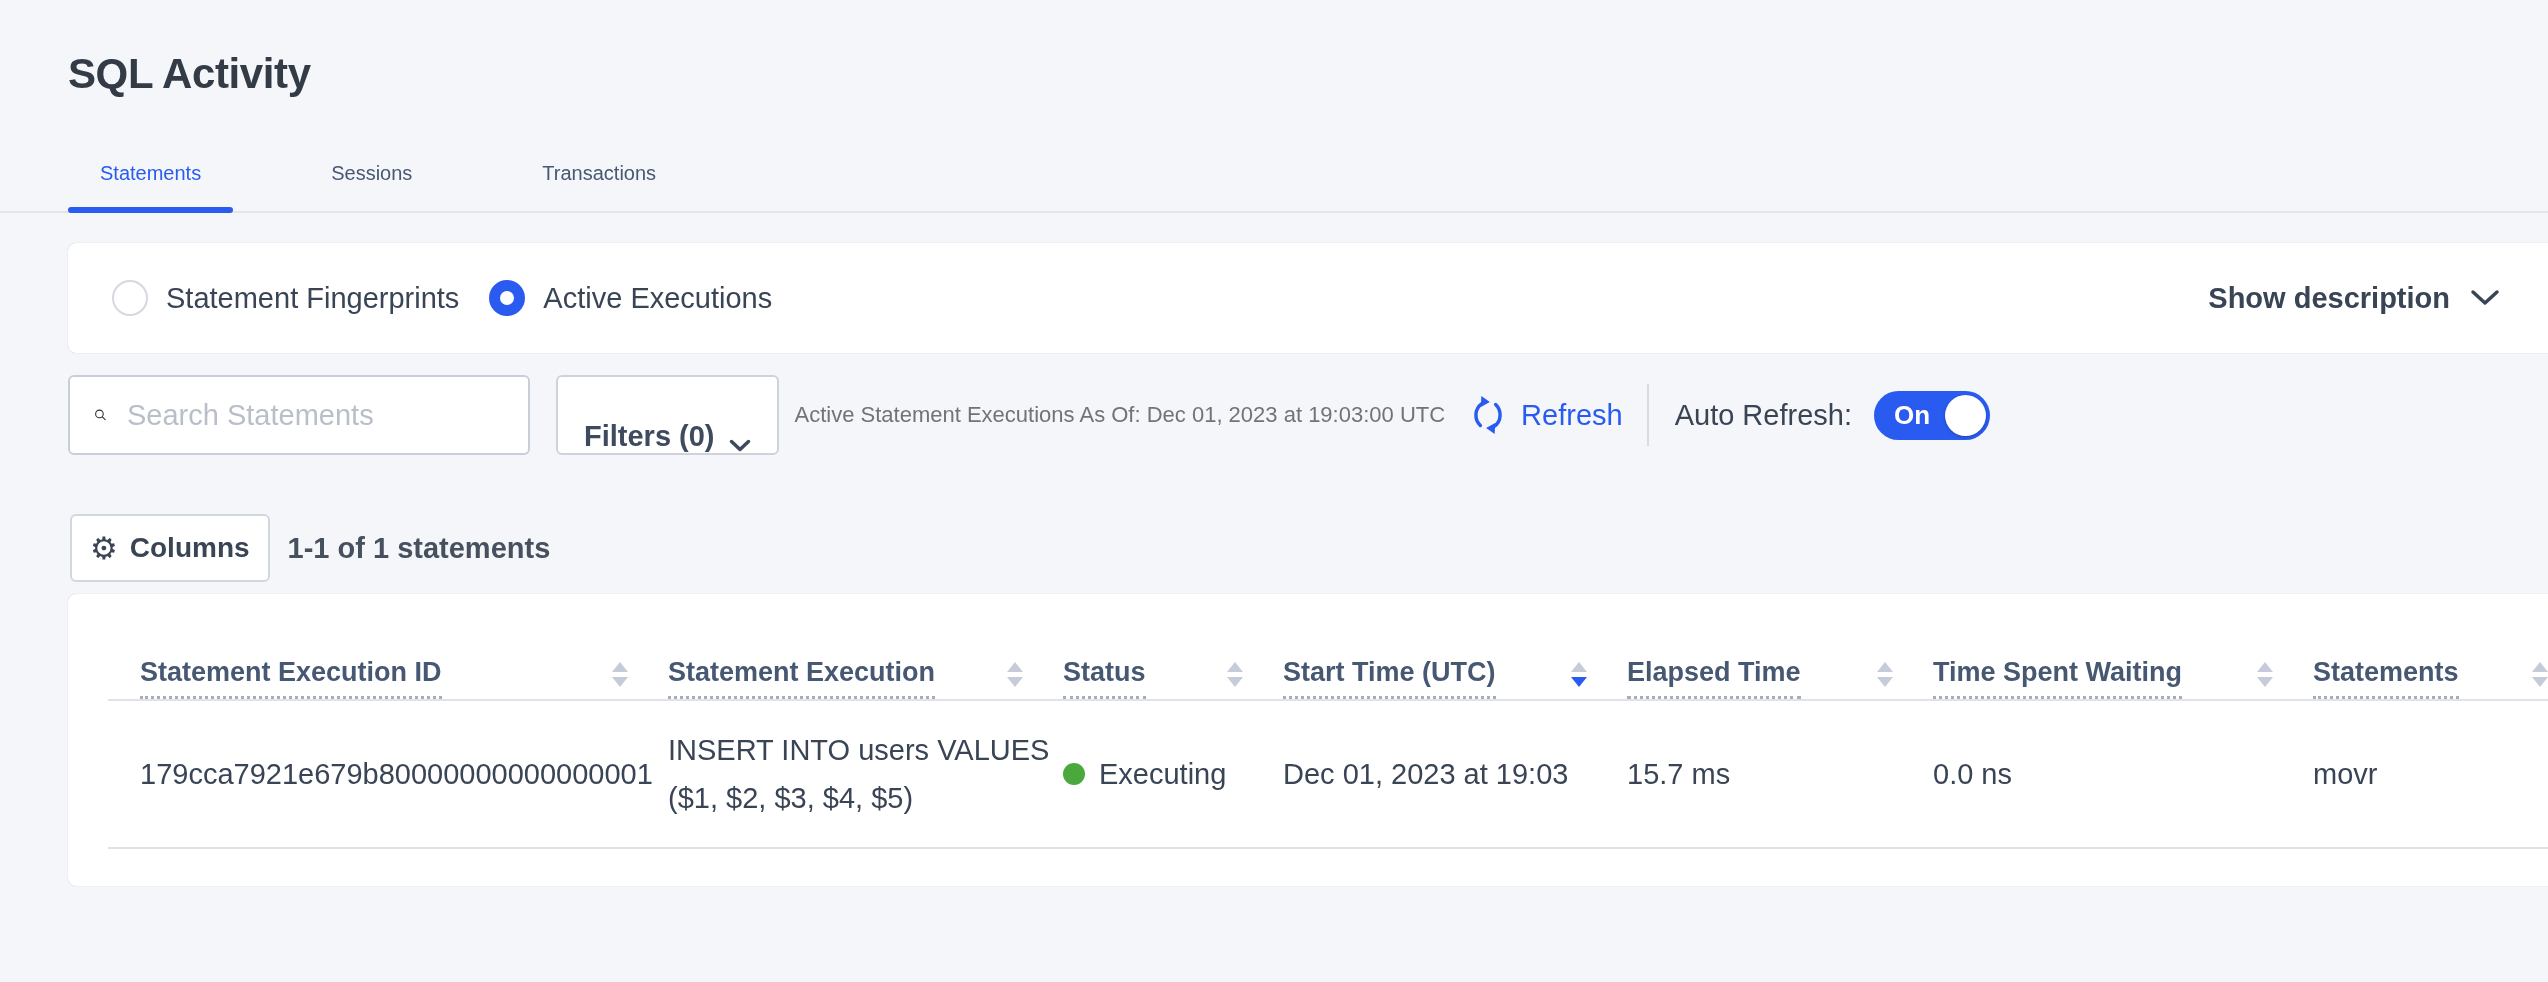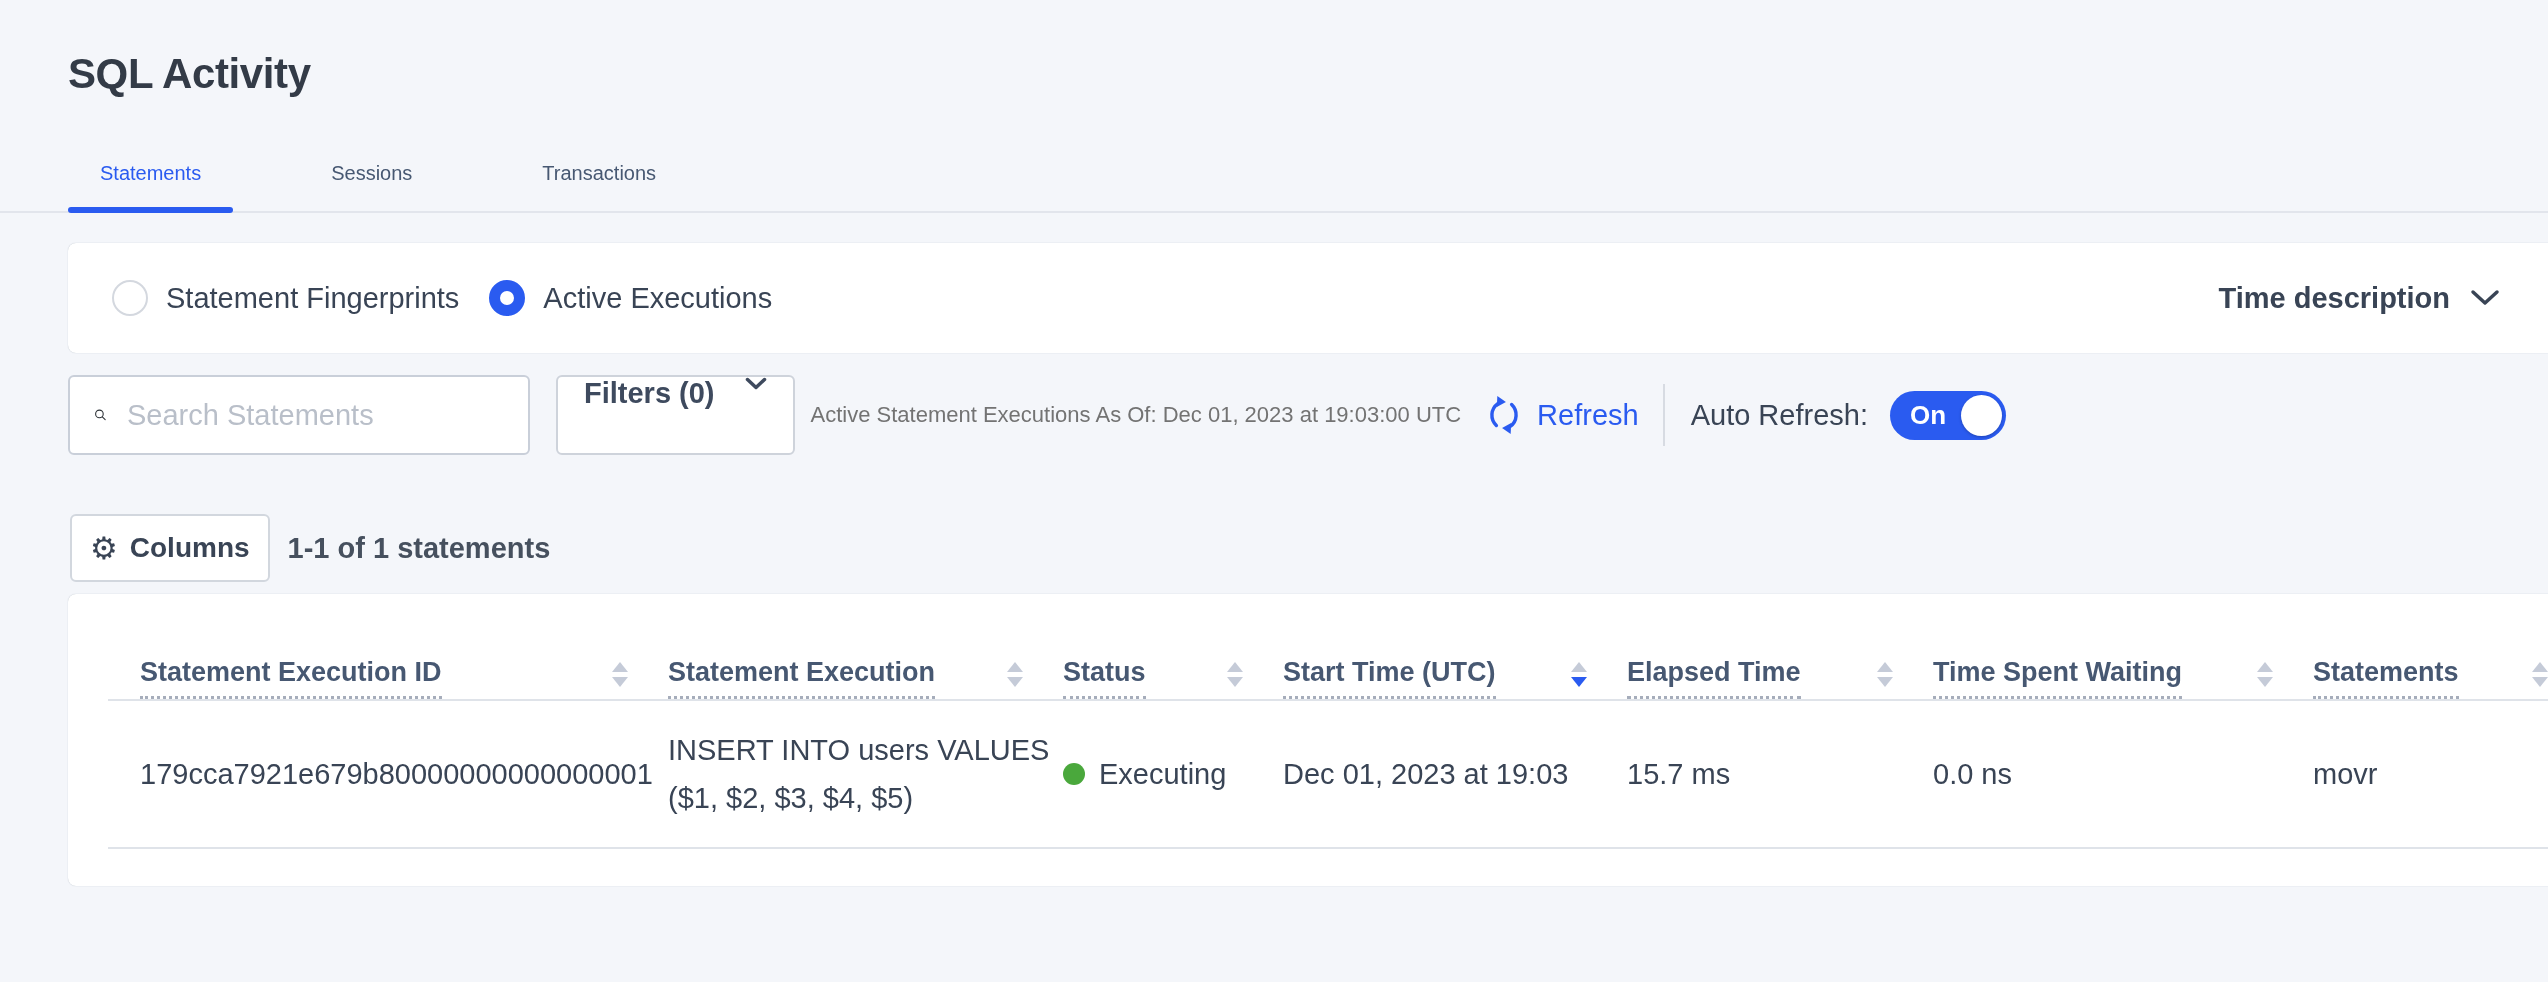--- a/index.html
+++ b/index.html
@@ -77,21 +77,21 @@
     display:flex; align-items:center; gap:20px; padding:0 24px;
   }
   .search-box input{
     border:none; outline:none; flex:1; font-size:29px;
     font-family:"Liberation Sans", sans-serif; color:#394455; background:transparent;
   }
   .search-box input::placeholder{ color:#b9bfc9; }
   .filters-btn{
     margin-left:26px; height:80px; background:#fff;
     border:2px solid #ced3db; border-radius:6px;
-    display:flex; align-items:flex-start; gap:30px; padding:0 26px;
+    display:flex; align-items:flex-end; gap:14px; padding:0 26px;
     font-size:29px; font-weight:700; color:#3e4a5e; cursor:pointer; white-space:nowrap;
   }
   .asof{ margin-left:16px; font-size:22px; color:#737373; white-space:nowrap; }
   .refresh{
     margin-left:22px; display:flex; align-items:center; gap:12px;
     color:var(--accent); font-size:29px; font-weight:500; cursor:pointer; white-space:nowrap;
   }
   .vdivider{ width:2px; height:62px; background:#d7dbe2; margin:0 26px 0 24px; }
   .auto{ display:flex; align-items:center; gap:22px; font-size:29px; color:#394455; white-space:nowrap; }
   .toggle{
@@ -162,21 +162,21 @@
 <div class="radio-card">
   <div class="radio">
     <span class="radio-circle"></span>
     <span>Statement Fingerprints</span>
   </div>
   <div class="radio selected">
     <span class="radio-circle"></span>
     <span>Active Executions</span>
   </div>
   <div class="show-desc">
-    <span>Time description</span>
+    <span>Show description</span>
     <svg class="chev icon-svg" width="30" height="18" viewBox="0 0 30 18">
         <path d="M3 3 L15 14 L27 3"></path>
       </svg>
   </div>
 </div>
 
 <div class="controls">
   <div class="search-box">
     <svg class="icon-svg" width="36" height="36" viewBox="0 0 36 36">
       <circle cx="15" cy="15" r="10.5" fill="none" stroke="#2c3136" stroke-width="3"></circle>

